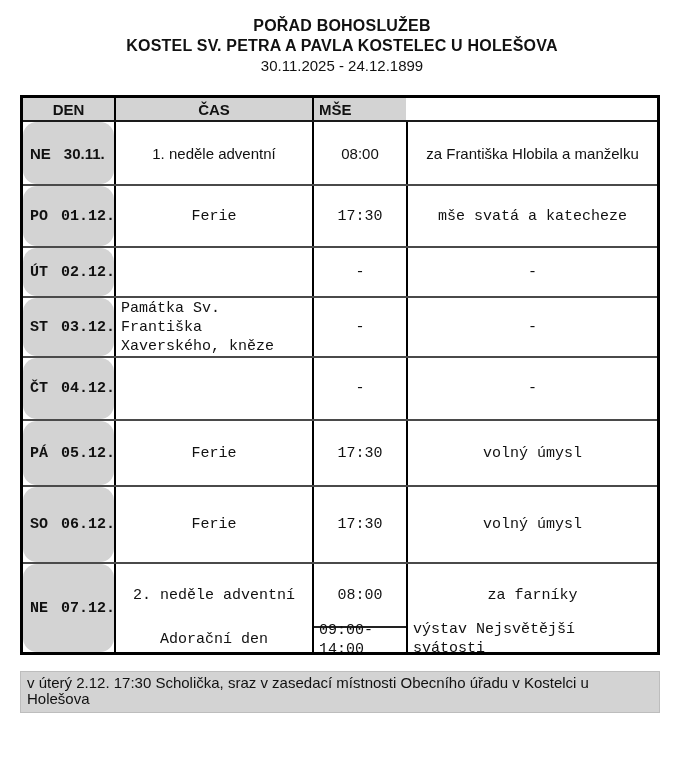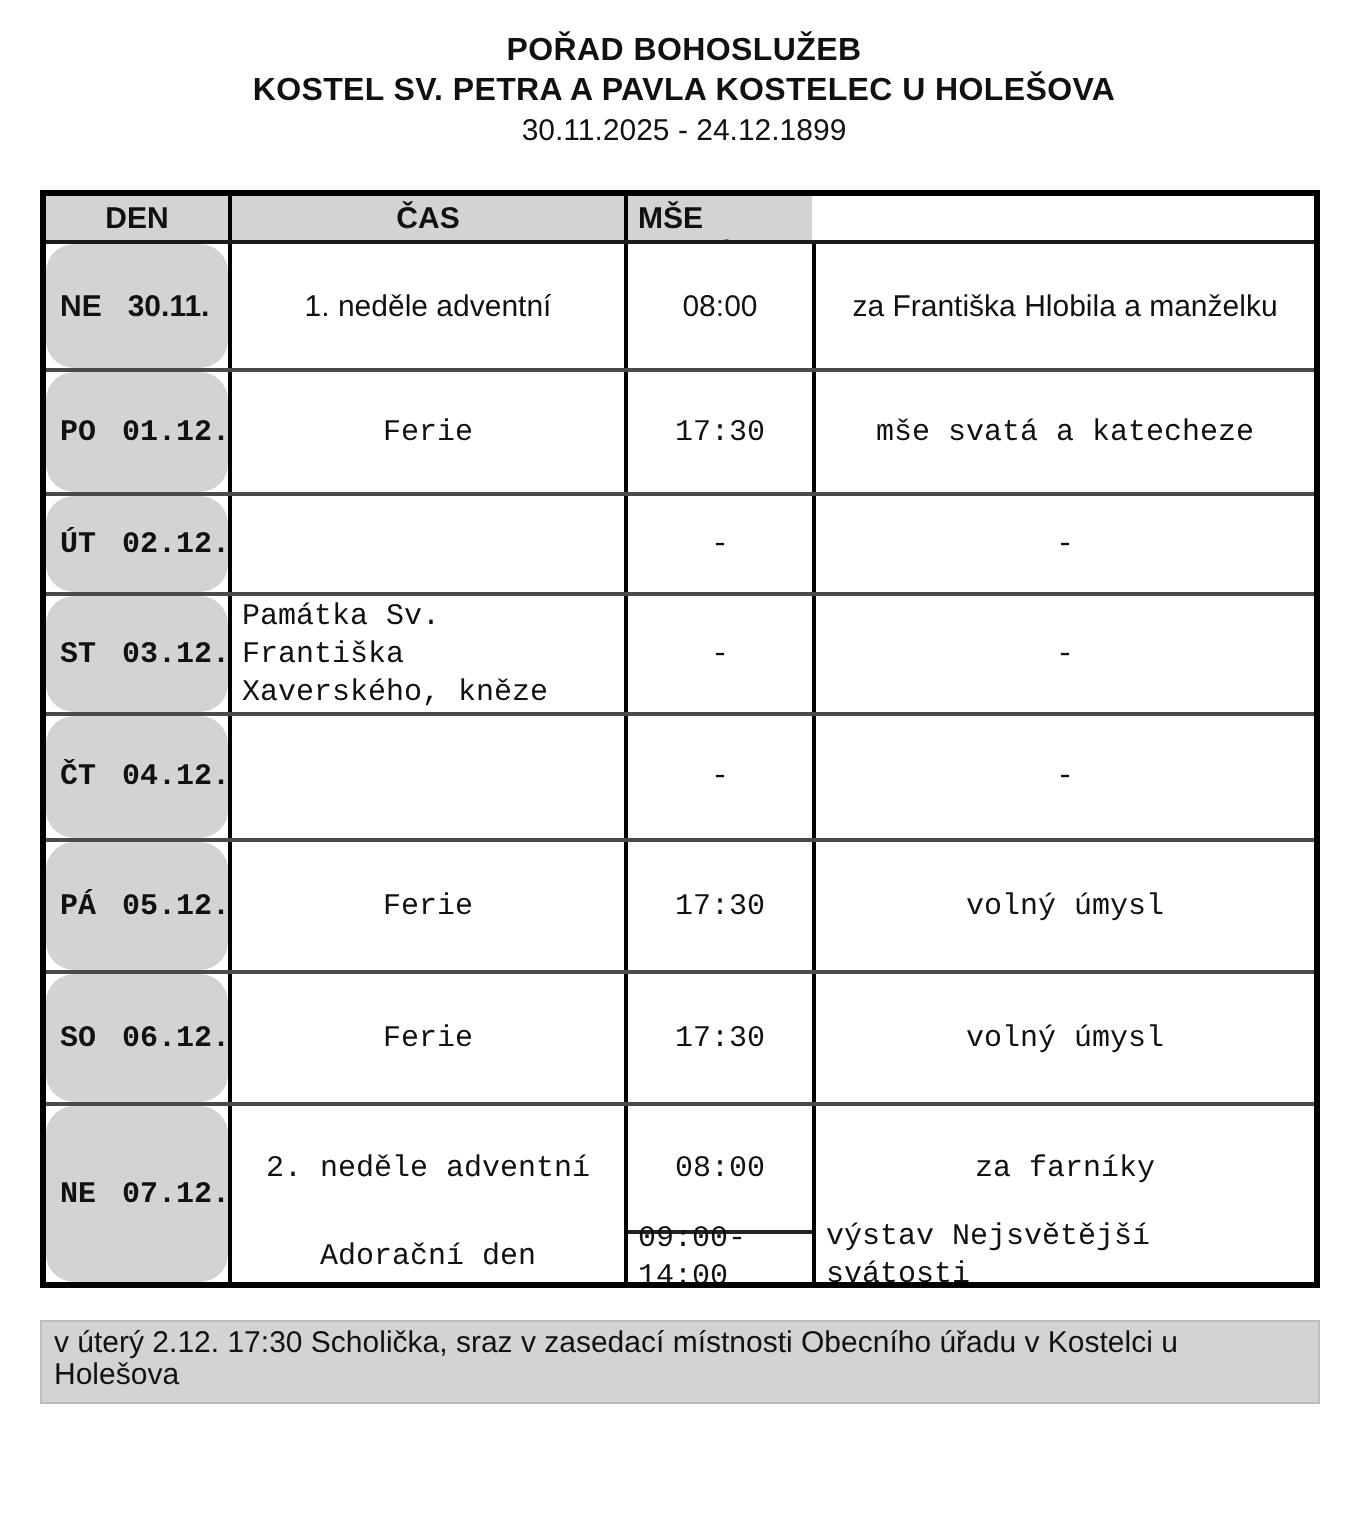--- a/index.html
+++ b/index.html
@@ -21,21 +21,21 @@
   .tbl {
     width: 640px; margin: 19px 0 0 20px;
     border: 3px solid #000;
     background: #fff;
   }
   .trow { display: grid; grid-template-columns: 91px 198px 94px 1fr; }
   .thead { height: 24px; border-bottom: 2px solid #1a1a1a; }
   .brow + .brow { border-top: 2px solid #4a4a4a; font-family: Liberation Mono, monospace; }
   .r0 { height: 62px; } .r1 { height: 62px; } .r2 { height: 50px; }
   .r3 { height: 60px; } .r4 { height: 63px; } .r5 { height: 66px; }
-  .r6 { height: 66px; } .r7 { height: 90px; }
+  .r6 { height: 77px; } .r7 { height: 90px; }
 
   .cell {
     display: flex; align-items: center; justify-content: center;
     text-align: left; font-size: 15px; line-height: 19px;
     border-left: 2px solid #000; padding: 0 5px;
     overflow: hidden;
   }
   .cell:first-child { border-left: none; }
   .hcell { font-weight: bold; background: #d3d3d3; font-size: 15px; }
   .den {

